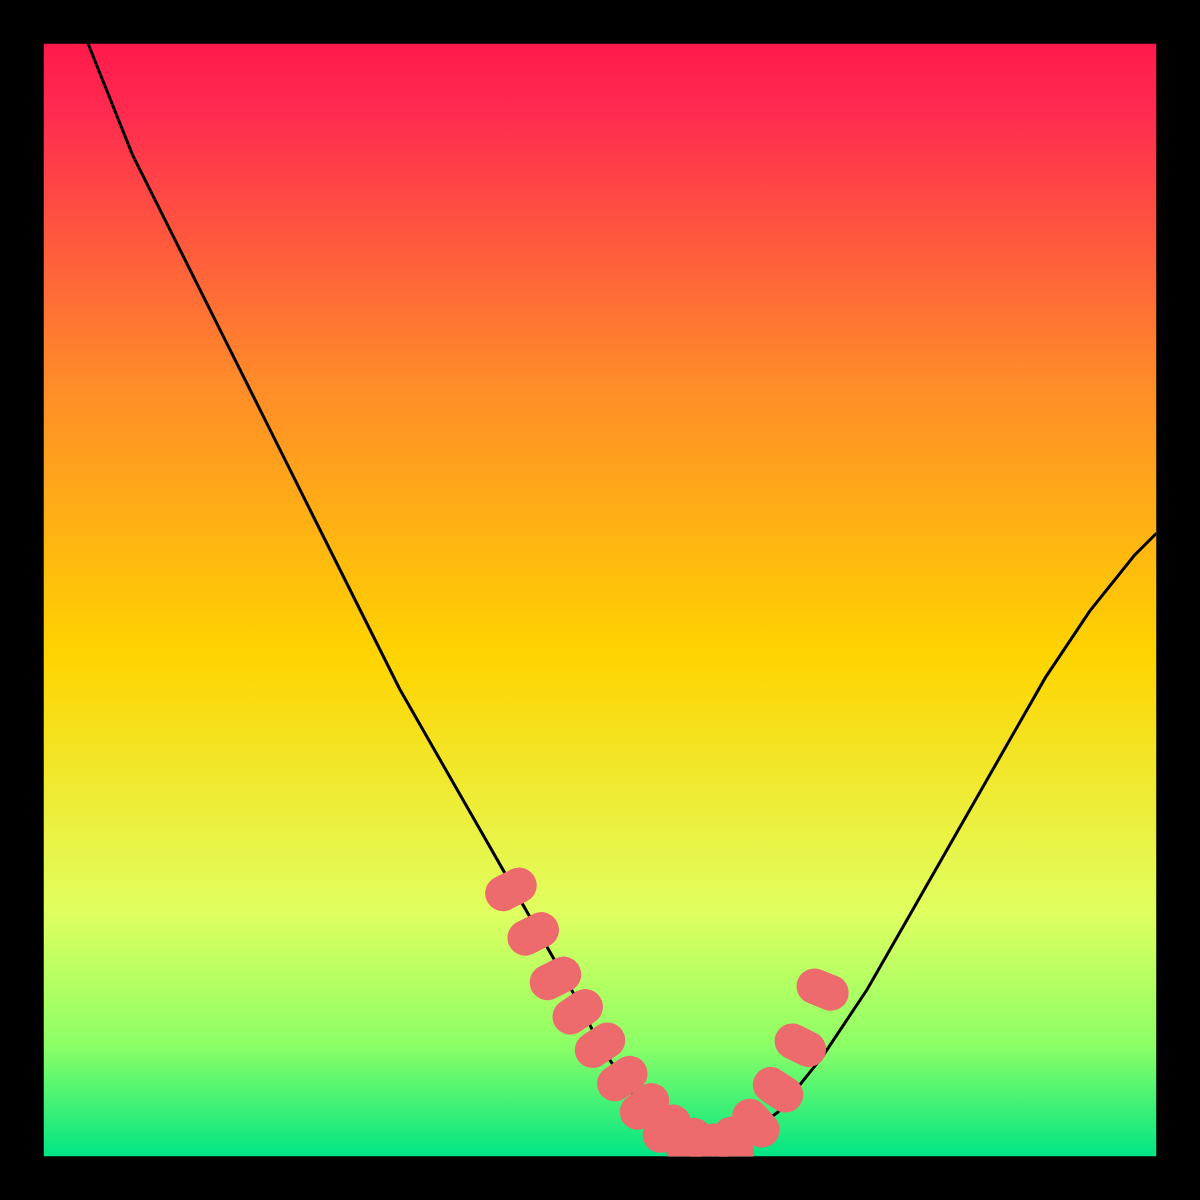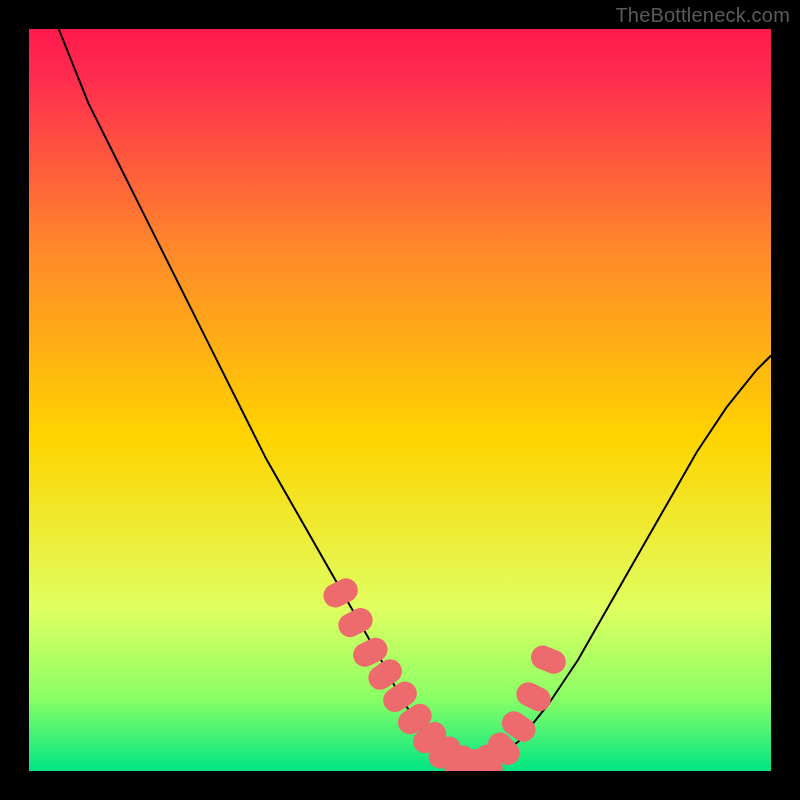--- a/index.html
+++ b/index.html
@@ -26,21 +26,20 @@
     top: 29px;
     width: 742px;
     height: 742px;
   }
   .plot svg { display: block; width: 742px; height: 742px; }
 </style>
 </head>
 <body>
 
 <div class="frame">
-  <div class="watermark">TheBottleneck.com</div>
   <div class="plot">
     <svg id="plot-svg" viewBox="0 0 742 742">
         <defs>
           <linearGradient id="bg-grad" x1="0" y1="0" x2="0" y2="1">
             <stop offset="0%" stop-color="#ff1a4b"></stop>
             <stop offset="6%" stop-color="#ff2a50"></stop>
             <stop offset="30%" stop-color="#ff8a2a"></stop>
             <stop offset="55.00000000000001%" stop-color="#ffd400"></stop>
             <stop offset="78%" stop-color="#e0ff60"></stop>
             <stop offset="90%" stop-color="#8cff66"></stop>

